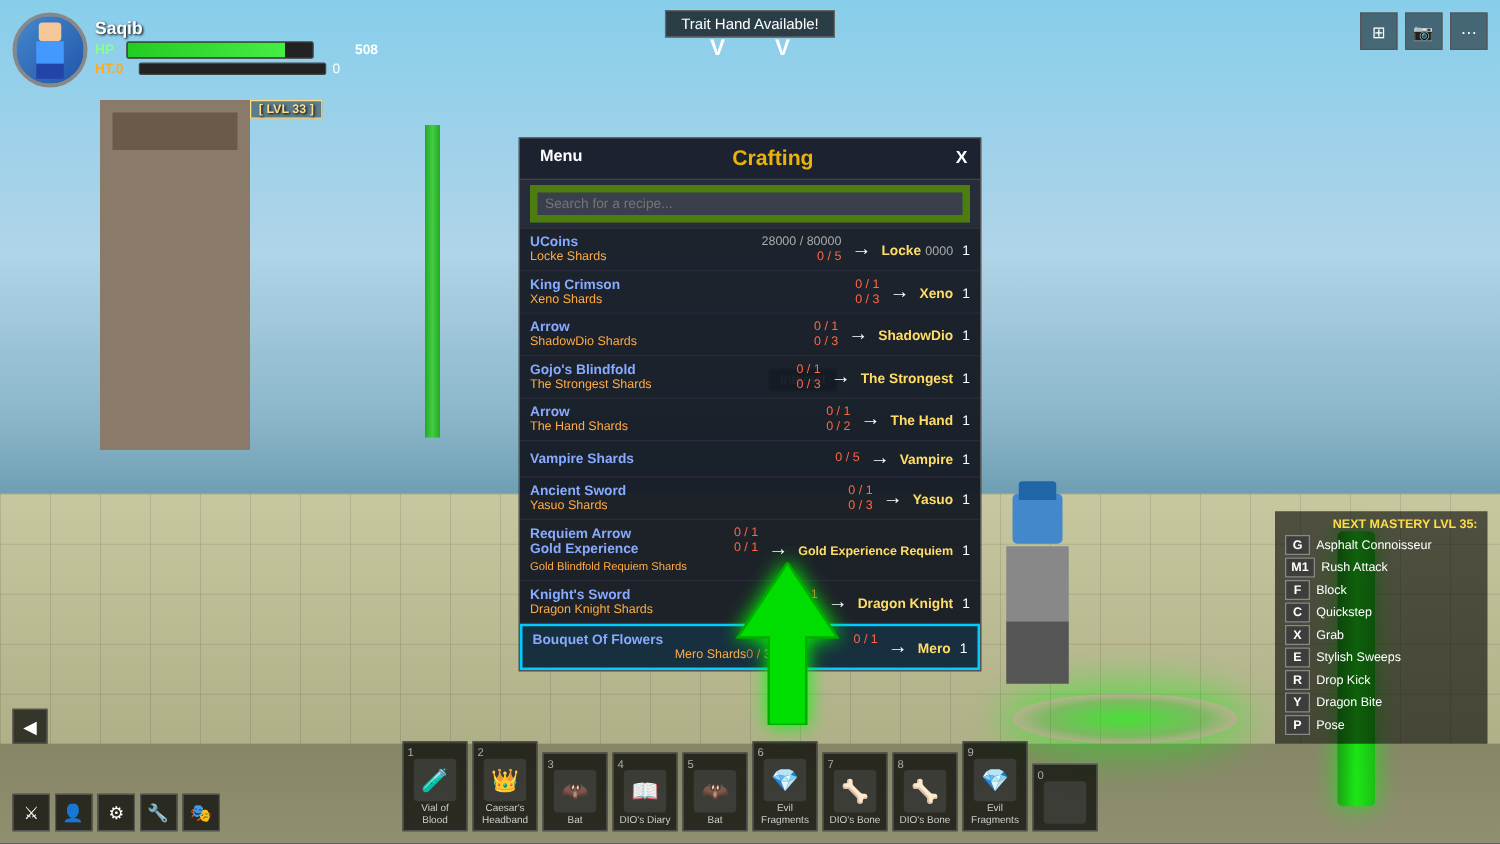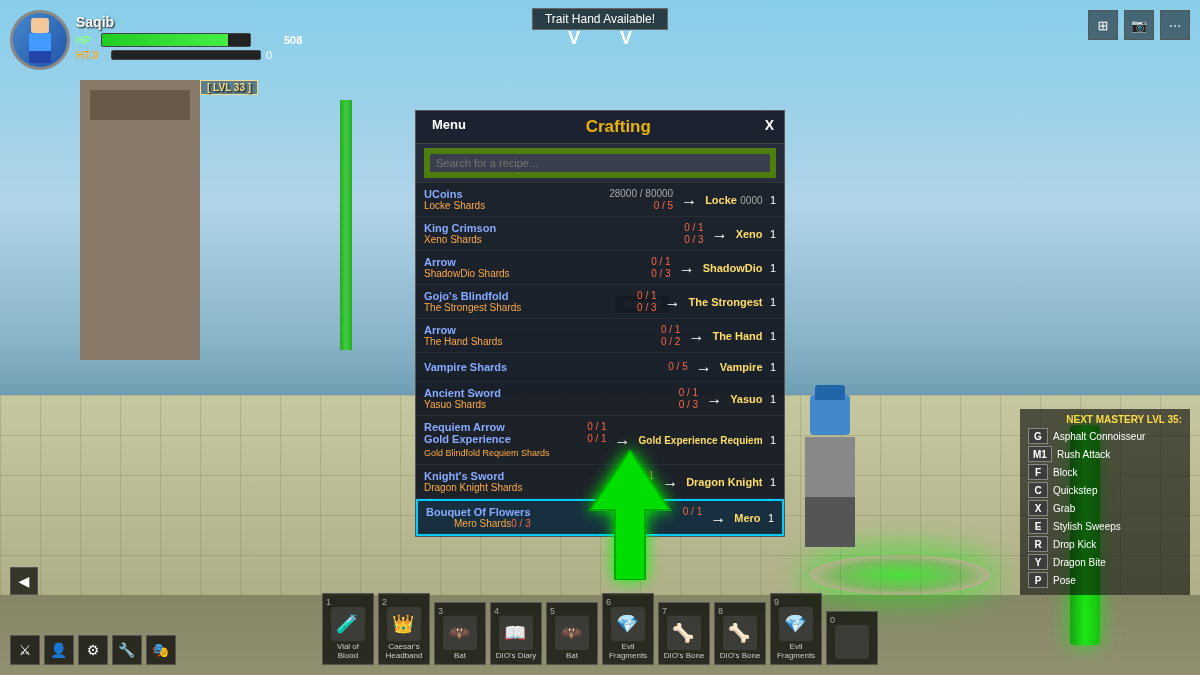--- a/index.html
+++ b/index.html
@@ -845,21 +845,21 @@
         <span class="result-count">1</span>
       </div>
     </div>
 
     <div class="recipe-row highlighted">
       <div class="recipe-ingredients">
         <div style="display:flex; justify-content:space-between;">
           <span class="ingredient-name">Bouquet Of Flowers</span>
           <span class="ingredient-count">0 / 1</span>
         </div>
-        <div style="display:flex; justify-content:flex-start;padding-left:28px;">
+        <div style="display:flex; justify-content:center;padding-left:28px;">
           <span class="ingredient-sub">Mero Shards</span>
           <span class="ingredient-count">0 / 3</span>
         </div>
       </div>
       <span class="arrow-symbol">→</span>
       <div>
         <span class="result-name">Mero</span>
         <span class="result-count">1</span>
       </div>
     </div>

